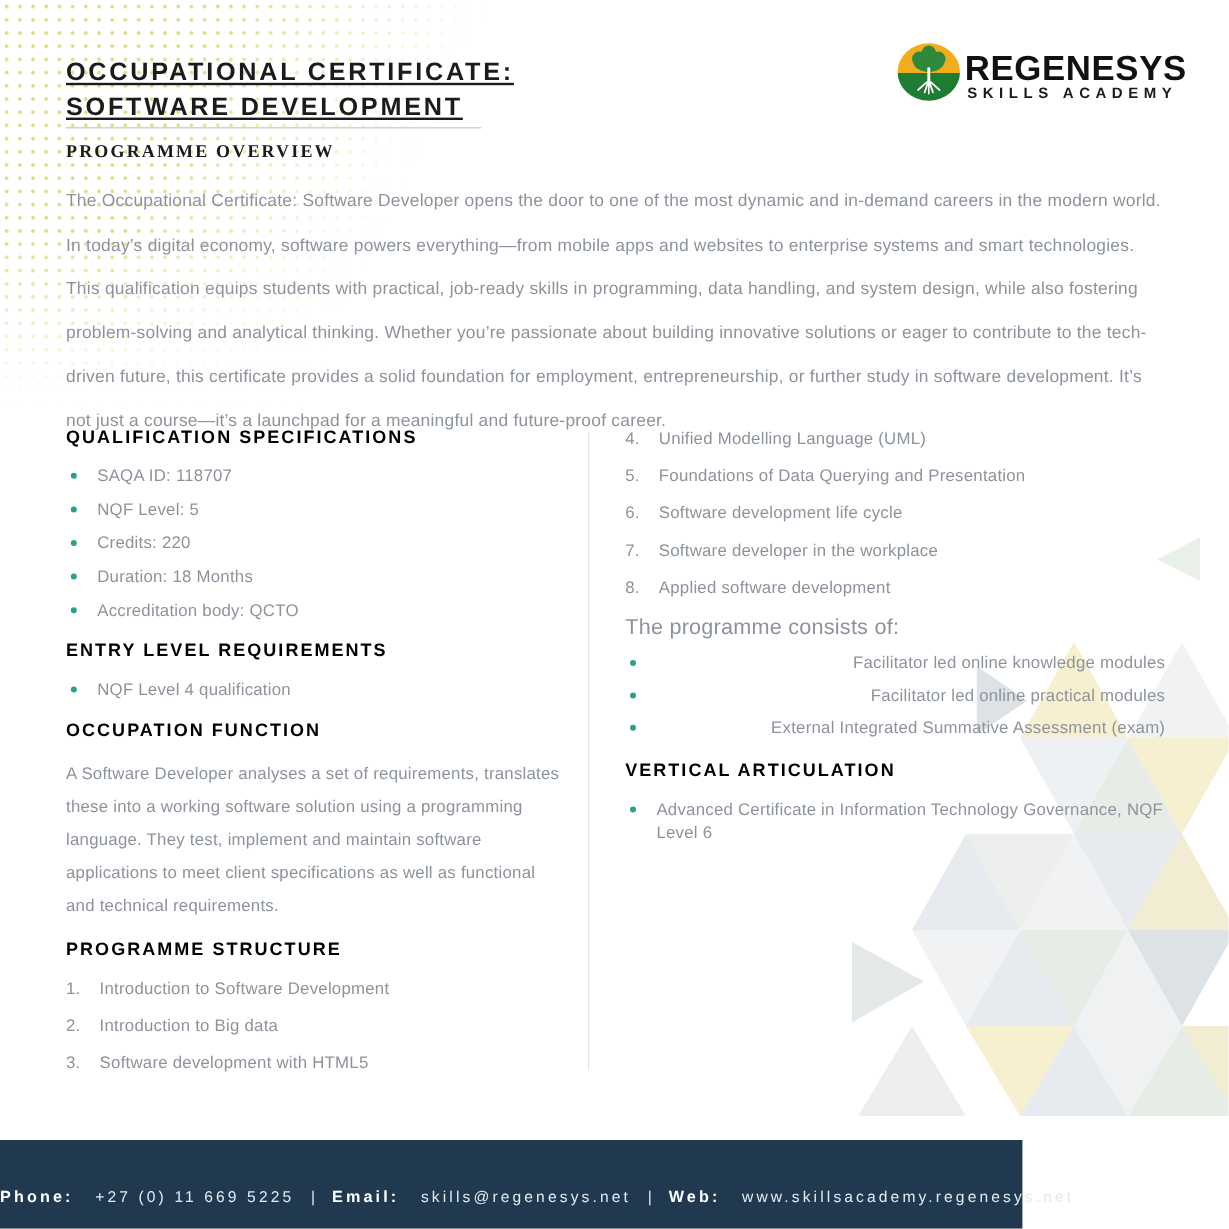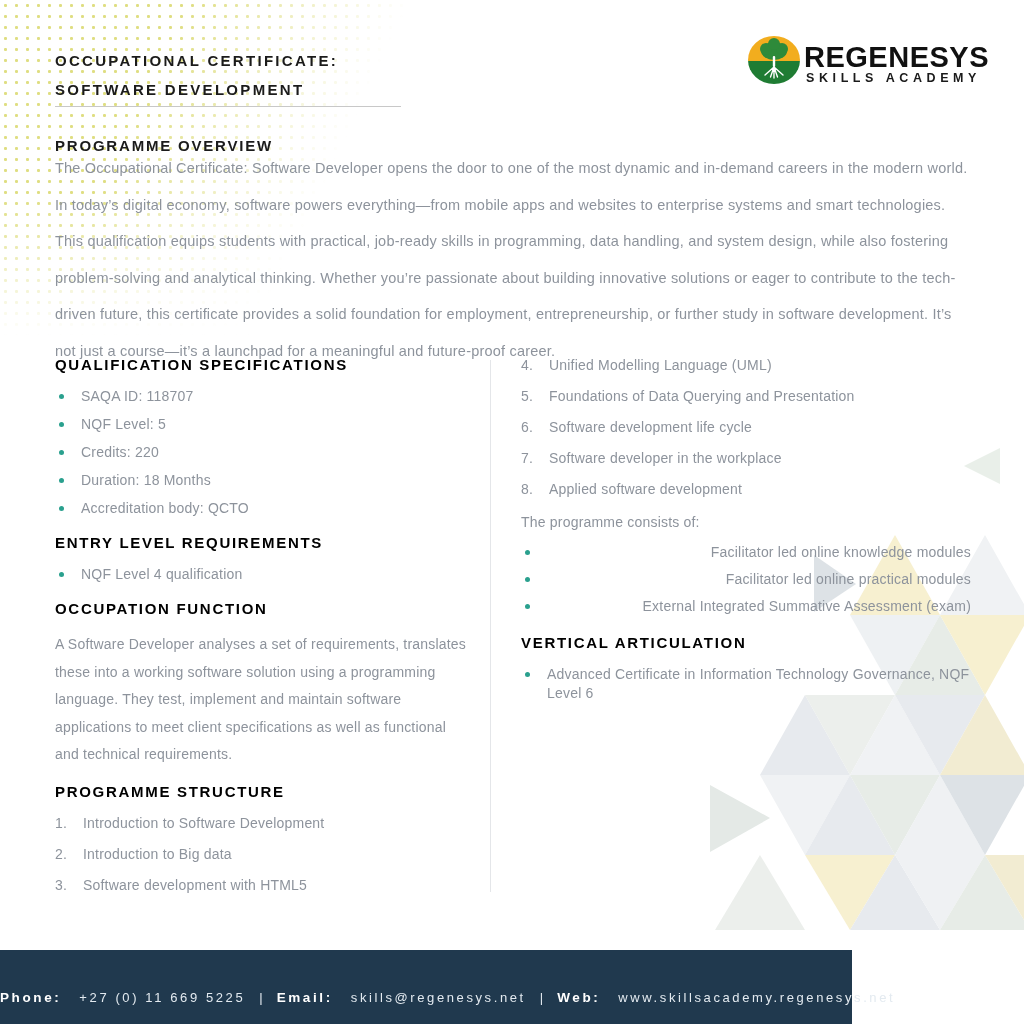--- a/index.html
+++ b/index.html
@@ -21,28 +21,28 @@
     background: linear-gradient(115deg, rgba(255,255,255,0) 0%, rgba(255,255,255,0) 28%, #ffffff 62%),
                 linear-gradient(180deg, rgba(255,255,255,0) 55%, #ffffff 96%);
   }
 
   
   .logo { position:absolute; left:747px; top:34px; z-index:3; }
 
   
   .title {
     position:absolute; left:55px; top:46px; z-index:2;
-    font-weight:bold; font-size:15px; letter-spacing:2.3px;
-    color:#1b1b1b; line-height:29px;
+    font-weight:bold; font-size:21px; letter-spacing:2.3px;
+    color:#1b1b1b; line-height:29px;text-decoration:underline;
   }
   .title-rule { position:absolute; left:55px; top:106px; width:346px; height:1px; background:#c8c8c8; z-index:2; }
 
   .overview-heading {
-    position:absolute; left:55px; top:137px; z-index:2;
-    font-weight:bold; font-size:15px; letter-spacing:1.8px; color:#1b1b1b;
+    position:absolute; left:55px; top:119px; z-index:2;
+    font-weight:bold; font-size:15px; letter-spacing:1.8px; color:#1b1b1b;font-family:Liberation Serif, serif;
   }
   .overview-body {
     position:absolute; left:55px; top:150px; width:916px; z-index:2;
     font-size:14.5px; color:#8d939c; line-height:36.5px; letter-spacing:.2px;
   }
 
   
   .col { position:absolute; top:356px; z-index:2; }
   .col-left  { left:55px;  width:414px; }
   .col-right { left:521px; width:450px; }
@@ -60,21 +60,21 @@
     position:relative; padding-left:26px; margin-bottom:9px;
     font-size:14px; line-height:19px; color:#8d939c; letter-spacing:.2px;
   }
   ul.bullets li .dot {
     position:absolute; left:4px; top:7px; width:5px; height:5px;
     border-radius:50%; background:#2aa08e;
   }
   ul.bullets.loose li { margin-bottom:8px;text-align:right; }
 
   .body-copy { font-size:14px; color:#8d939c; line-height:27.5px; letter-spacing:.2px; }
-  .intro-line { font-size:14px; color:#8d939c; line-height:19px; letter-spacing:.2px; margin:0 0 11px 0; }
+  .intro-line { font-size:18px; color:#8d939c; line-height:19px; letter-spacing:.2px; margin:0 0 11px 0; }
 
   .mod { display:flex; margin-bottom:12px; font-size:14px; line-height:19px; color:#8d939c; letter-spacing:.2px; }
   .mod .num { width:28px; flex:0 0 28px; }
 
   
   .mosaic { position:absolute; right:0; top:530px; z-index:0; }
   .edge-triangle { position:absolute; left:960px; top:446px; z-index:0; }
 
   
   .footer {

